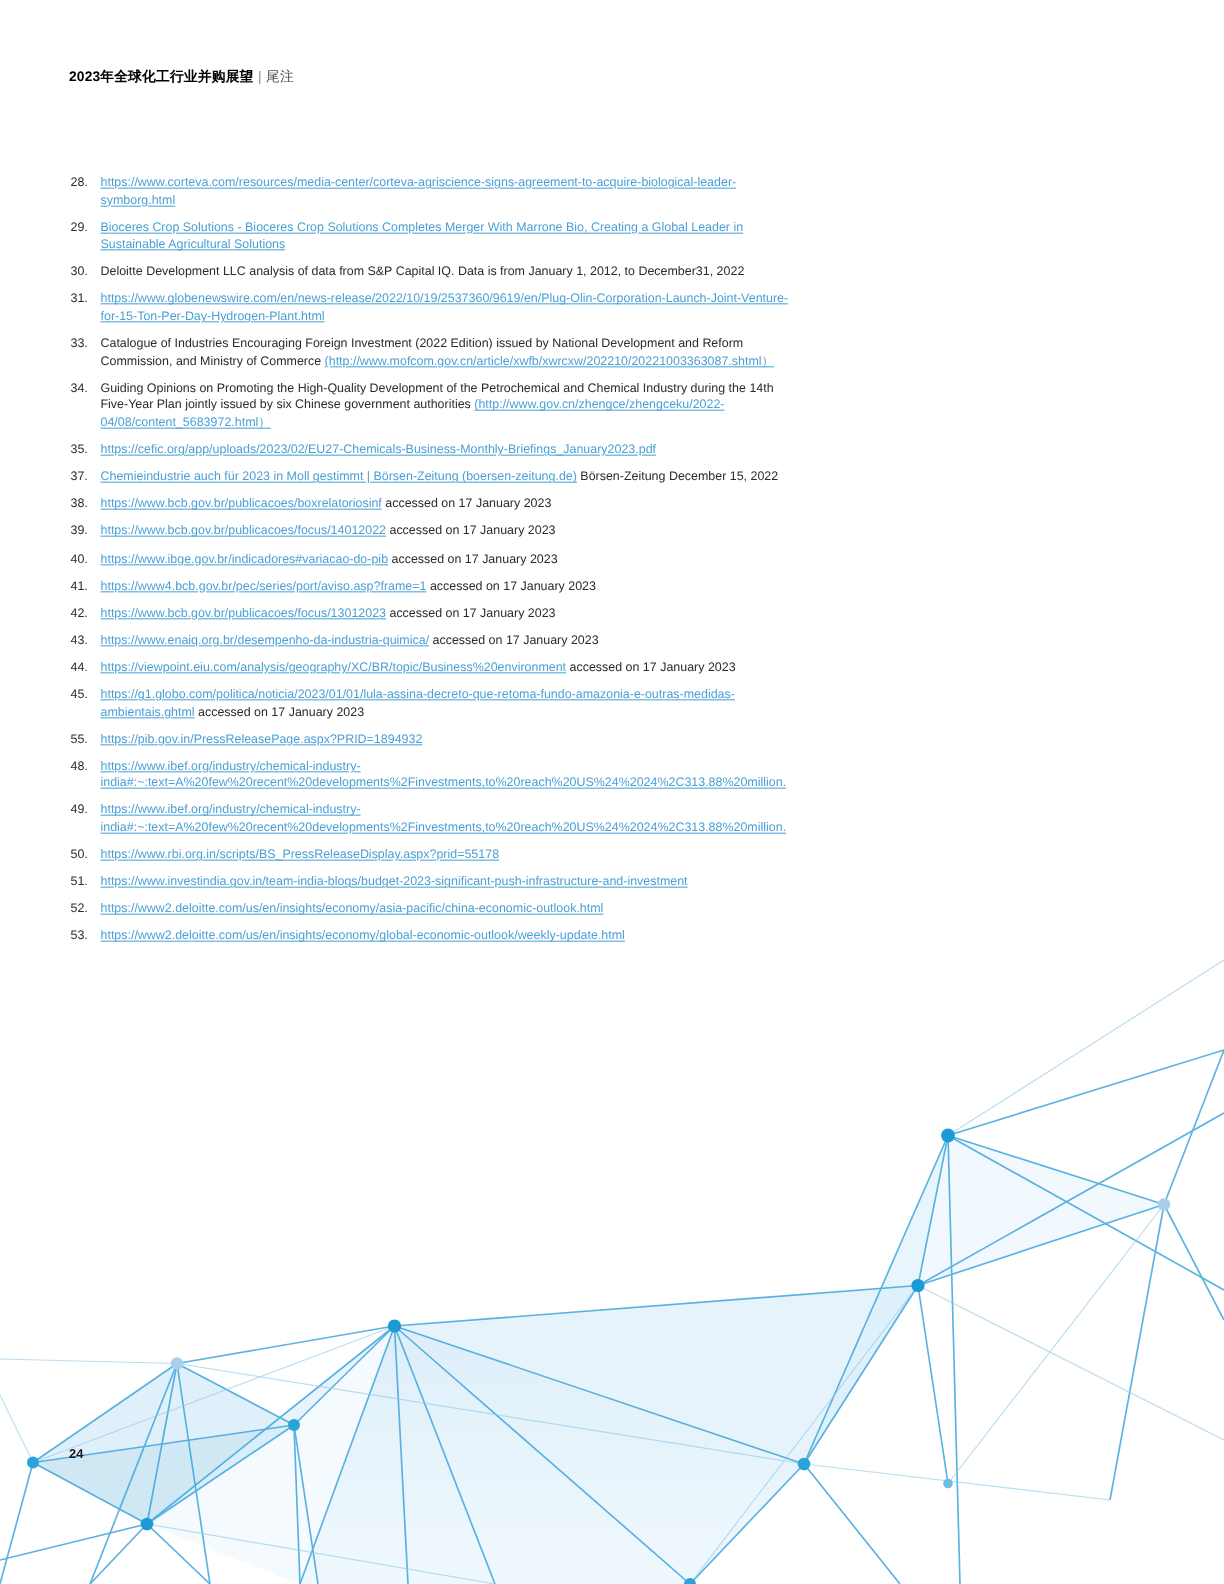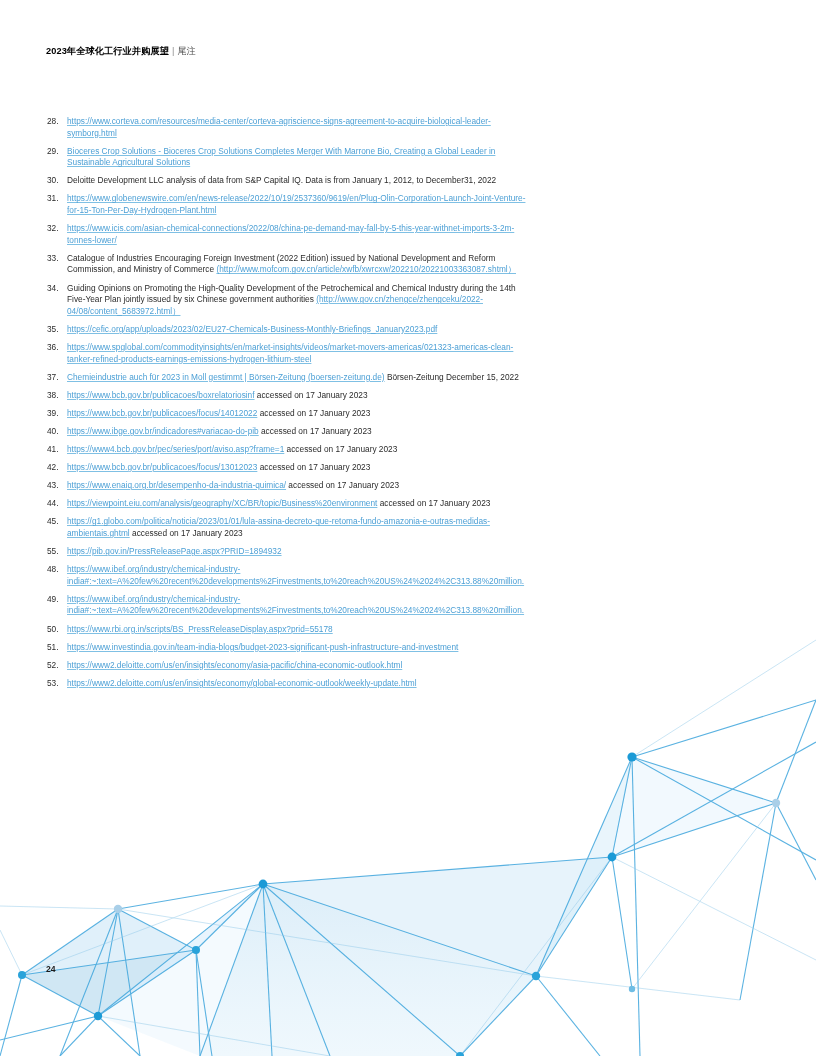--- a/index.html
+++ b/index.html
@@ -220,40 +220,32 @@
       </li>
       <li class="note">
         <span class="num">30.</span>
         <span class="body"><span class="plain">Deloitte Development LLC analysis of data from S&amp;P Capital IQ. Data is from January 1, 2012, to December31, 2022</span></span>
       </li>
       <li class="note">
         <span class="num">31.</span>
         <span class="body"><a class="lnk" href="#">https://www.globenewswire.com/en/news-release/2022/10/19/2537360/9619/en/Plug-Olin-Corporation-Launch-Joint-Venture-for-15-Ton-Per-Day-Hydrogen-Plant.html</a></span>
       </li>
       <li class="note">
-        <span class="num">32.</span>
-        <span class="body"><a class="lnk" href="#">https://www.icis.com/asian-chemical-connections/2022/08/china-pe-demand-may-fall-by-5-this-year-withnet-imports-3-2m-tonnes-lower/</a></span>
-      </li>
-      <li class="note">
         <span class="num">33.</span>
         <span class="body"><span class="plain">Catalogue of Industries Encouraging Foreign Investment (2022 Edition) issued by National Development and Reform Commission, and Ministry of Commerce </span><a class="lnk" href="#">(http://www.mofcom.gov.cn/article/xwfb/xwrcxw/202210/20221003363087.shtml）</a></span>
       </li>
       <li class="note">
         <span class="num">34.</span>
         <span class="body"><span class="plain">Guiding Opinions on Promoting the High-Quality Development of the Petrochemical and Chemical Industry during the 14th Five-Year Plan jointly issued by six Chinese government authorities </span><a class="lnk" href="#">(http://www.gov.cn/zhengce/zhengceku/2022-04/08/content_5683972.html）</a></span>
       </li>
       <li class="note">
         <span class="num">35.</span>
         <span class="body"><a class="lnk" href="#">https://cefic.org/app/uploads/2023/02/EU27-Chemicals-Business-Monthly-Briefings_January2023.pdf</a></span>
       </li>
       <li class="note">
-        <span class="num">36.</span>
-        <span class="body"><a class="lnk" href="#">https://www.spglobal.com/commodityinsights/en/market-insights/videos/market-movers-americas/021323-americas-clean-tanker-refined-products-earnings-emissions-hydrogen-lithium-steel</a></span>
-      </li>
-      <li class="note">
         <span class="num">37.</span>
         <span class="body"><a class="lnk" href="#">Chemieindustrie auch für 2023 in Moll gestimmt | Börsen-Zeitung (boersen-zeitung.de)</a><span class="plain"> Börsen-Zeitung December 15, 2022</span></span>
       </li>
       <li class="note">
         <span class="num">38.</span>
         <span class="body"><a class="lnk" href="#">https://www.bcb.gov.br/publicacoes/boxrelatoriosinf</a><span class="plain"> accessed on 17 January 2023</span></span>
       </li>
       <li class="note">
         <span class="num">39.</span>
         <span class="body"><a class="lnk" href="#">https://www.bcb.gov.br/publicacoes/focus/14012022</a><span class="plain"> accessed on 17 January 2023</span></span>

